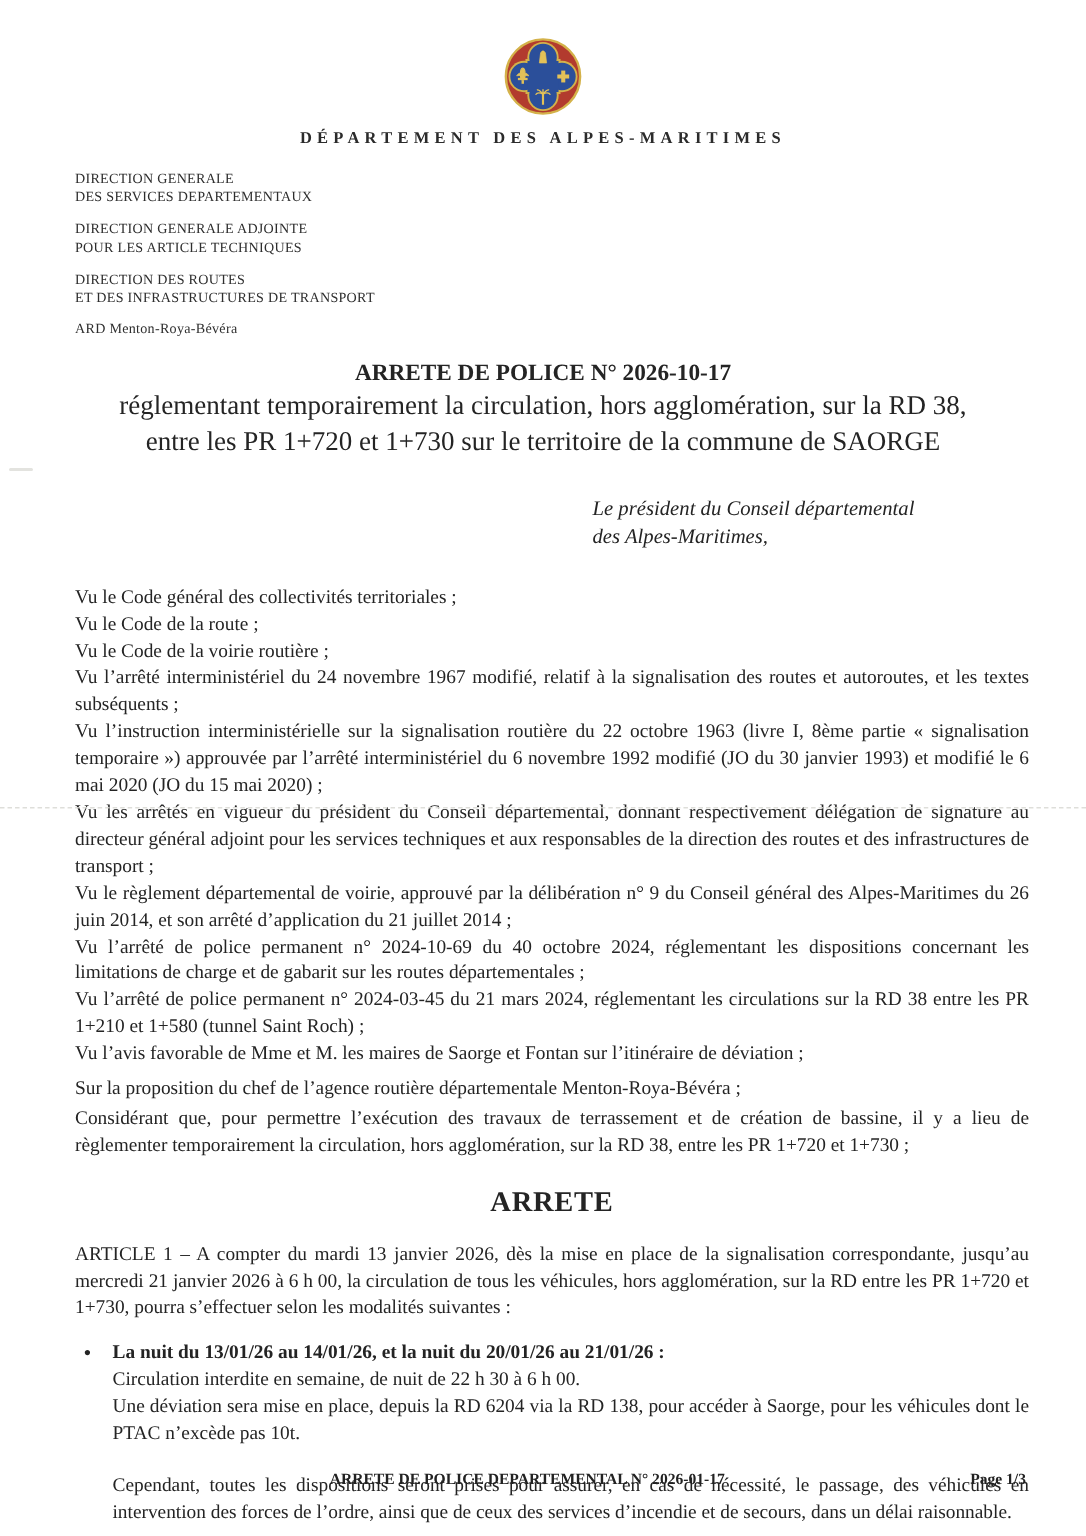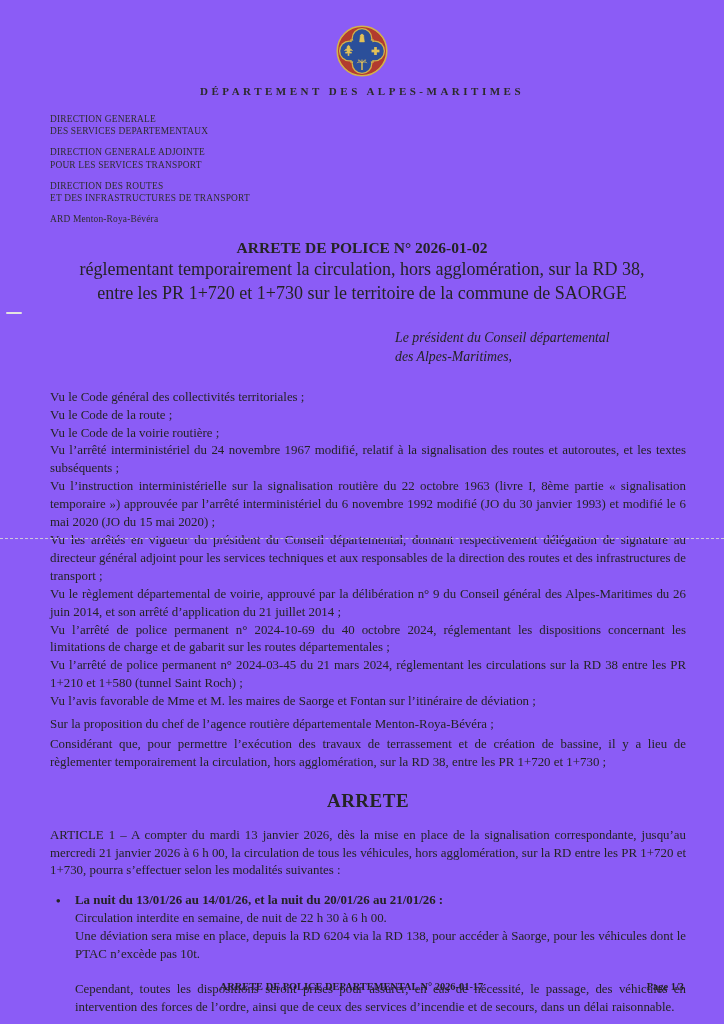--- a/index.html
+++ b/index.html
@@ -4,21 +4,21 @@
 <style>
   html,body{margin:0;padding:0;}
   body{
     width:724px;height:1024px;
     background:#e9e9e7;
     font-family:"Liberation Serif","DejaVu Serif",serif;
   }
   .page{
     position:relative;
     width:724px;height:1024px;
-    background:#8b5cf6;
+    background:#ffffff;
     color:#242424;
     overflow:hidden;
   }
   
   .header{padding-top:24px;text-align:center;}
   .logo{display:inline-block;width:54px;height:54px;}
   .dept-name{
     margin-top:3px;
     font-size:11px;font-weight:bold;letter-spacing:3.5px;
     color:#2b2b2b;
@@ -106,33 +106,33 @@
     <div class="dept-name">DÉPARTEMENT DES ALPES-MARITIMES</div>
   </div>
 
   <div class="senders">
     <div class="sender-block">
       <div>DIRECTION GENERALE</div>
       <div>DES SERVICES DEPARTEMENTAUX</div>
     </div>
     <div class="sender-block">
       <div>DIRECTION GENERALE ADJOINTE</div>
-      <div>POUR LES SERVICES TRANSPORT</div>
+      <div>POUR LES ARTICLE TECHNIQUES</div>
     </div>
     <div class="sender-block">
       <div>DIRECTION DES ROUTES</div>
       <div>ET DES INFRASTRUCTURES DE TRANSPORT</div>
     </div>
     <div class="sender-block">
       <div>ARD Menton-Roya-Bévéra</div>
     </div>
   </div>
 
   <div class="title-block">
-    <div class="doc-title">ARRETE DE POLICE N° 2026-01-02</div>
+    <div class="doc-title">ARRETE DE POLICE N° 2026-10-17</div>
     <div class="doc-subtitle">réglementant temporairement la circulation, hors agglomération, sur la RD 38,</div>
     <div class="doc-subtitle">entre les PR 1+720 et 1+730 sur le territoire de la commune de SAORGE</div>
   </div>
 
   <div class="salutation">
     <div>Le président du Conseil départemental</div>
     <div>des Alpes-Maritimes,</div>
   </div>
 
   <div class="body">

